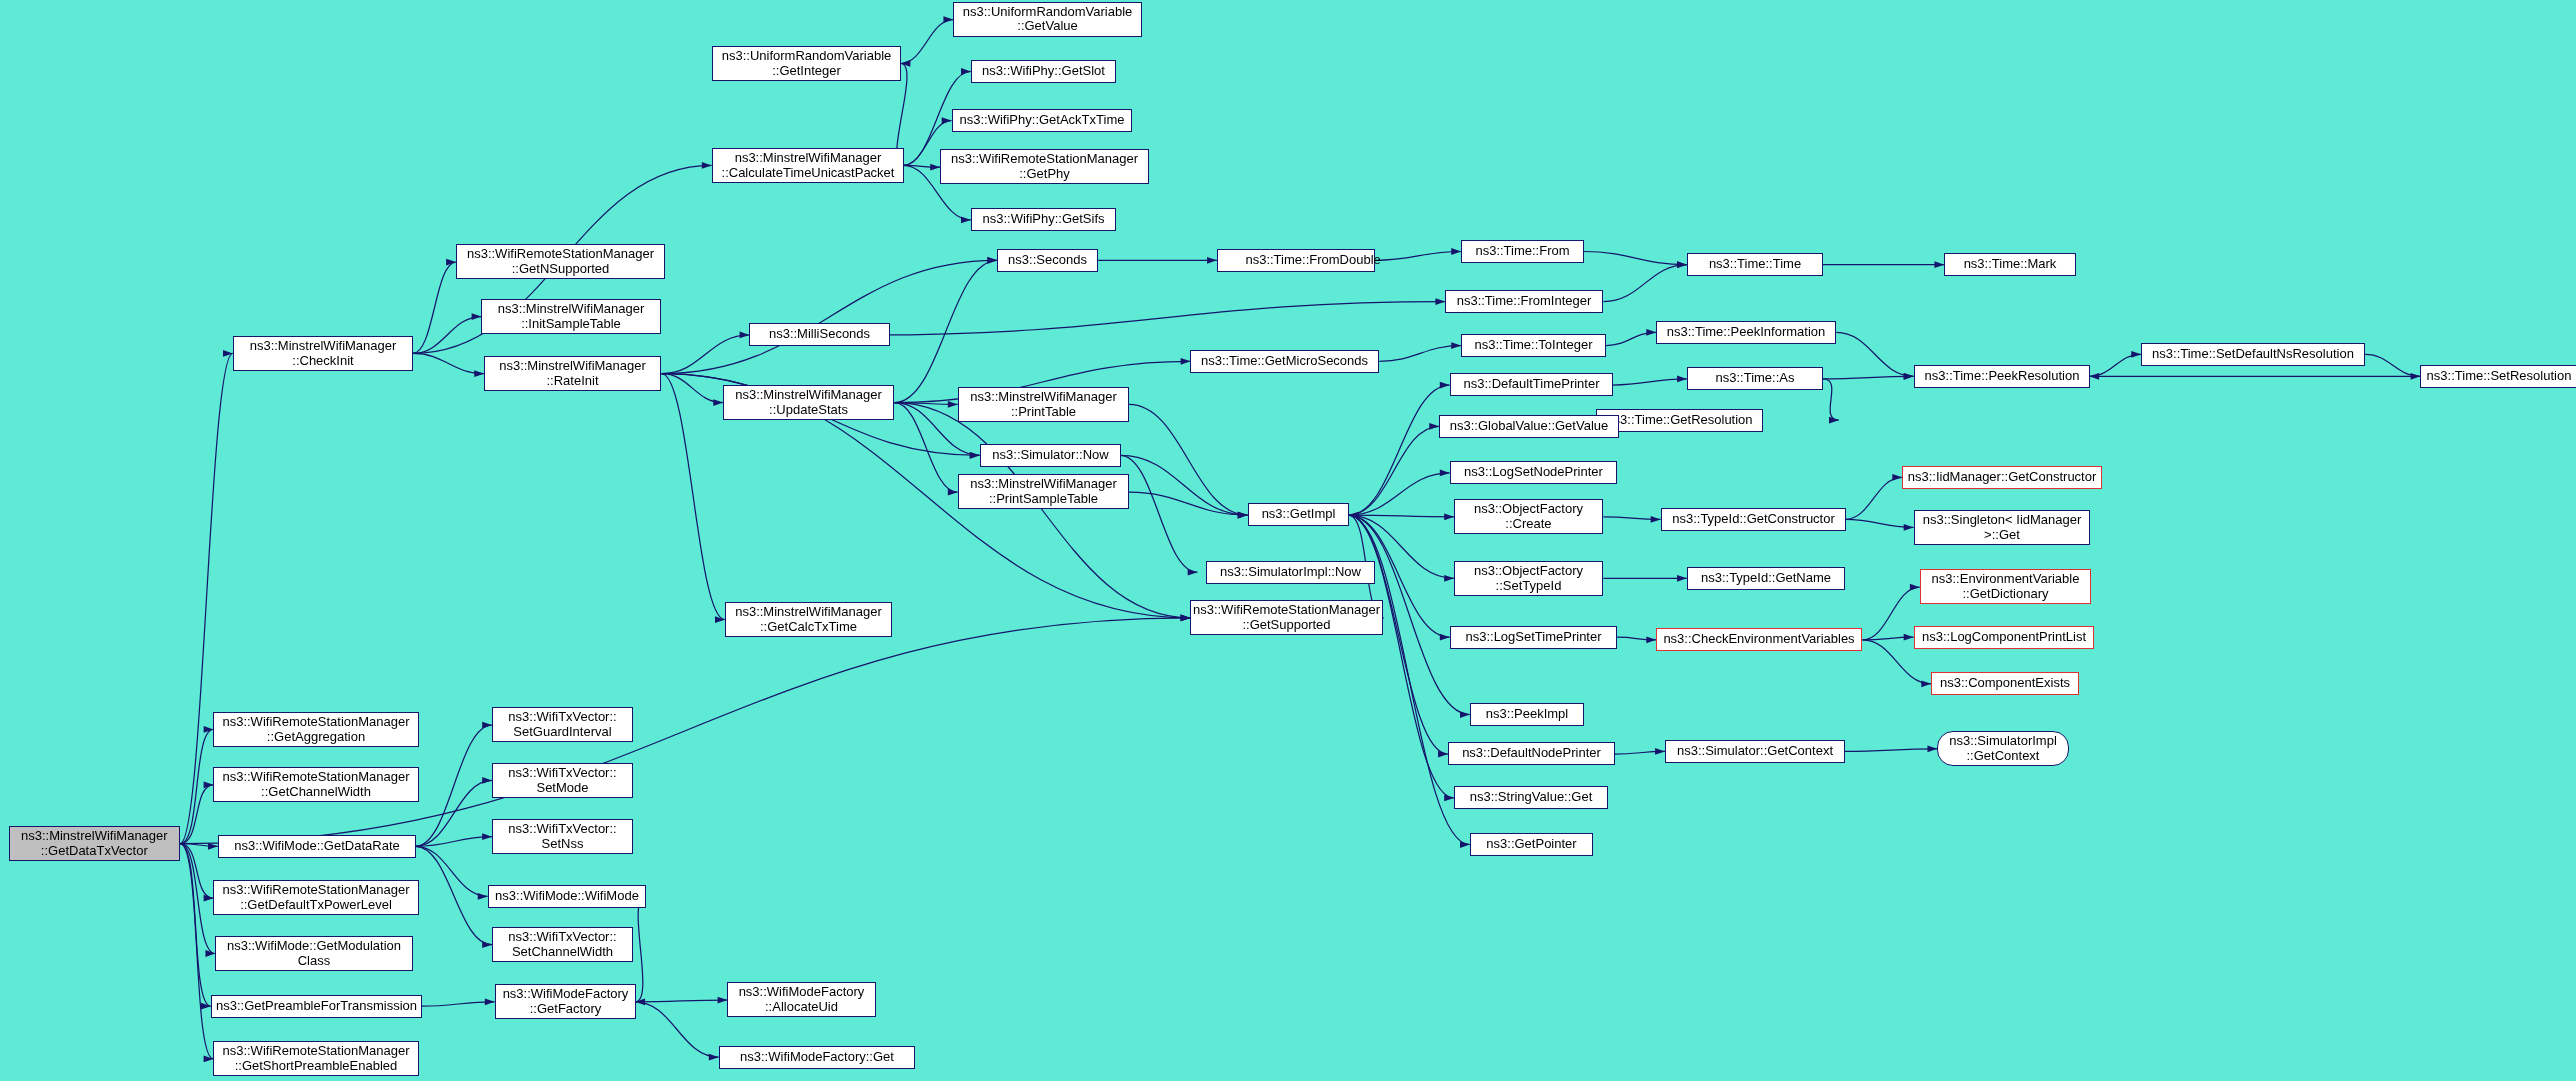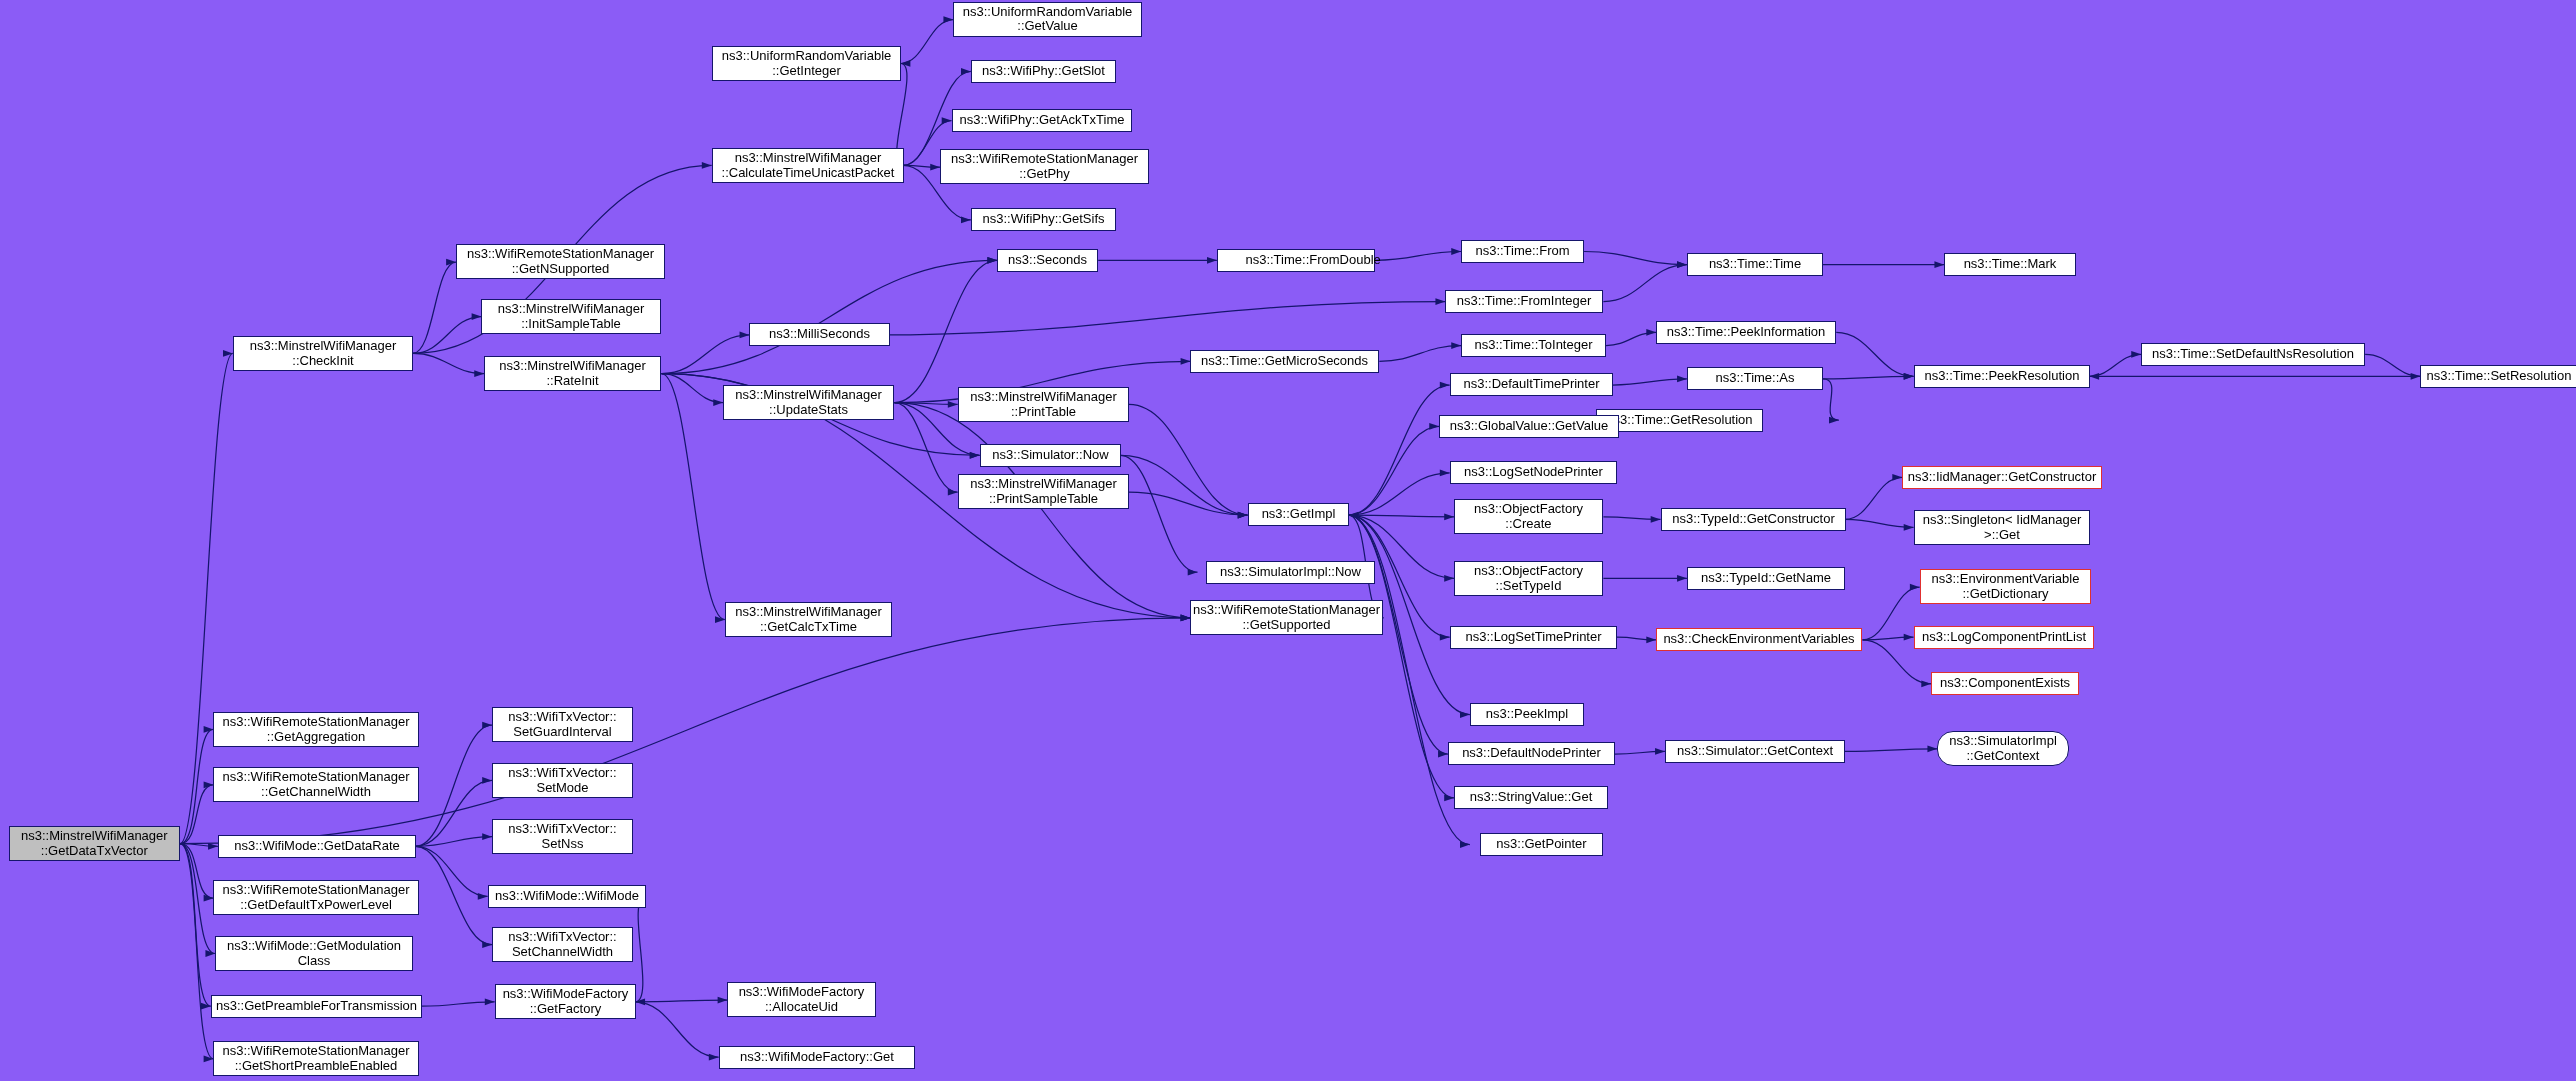--- a/index.html
+++ b/index.html
@@ -1,16 +1,16 @@
 <!DOCTYPE html>
 <html style="font-size:14px"><head>
 <meta charset="utf-8">
 <style>
   html,body{margin:0;padding:0;background:#ffffff;}
-  #canvas{position:relative;width:2576px;height:1082px;background:#8b5cf6;
+  #canvas{position:relative;width:2576px;height:1082px;background:#5eead4;
           font-family:"Liberation Sans", sans-serif;}
   .node{position:absolute;box-sizing:border-box;border:0.9px solid #15156b;
         background:#ffffff;color:#000000;font-size:13px;line-height:1.12;
         display:flex;align-items:center;justify-content:center;text-align:center;
         white-space:pre-line;padding:0.9px 1.8px;}
   .node.red{border-color:#e03030;}
   .node.cur{background:#bfbfbf;border-color:#15156b;}
   svg.edges{position:absolute;left:0;top:0;width:2576px;height:1082px;overflow:visible;}
   svg.edges path{fill:none;stroke:#15156b;stroke-width:1.4px;}
   svg.edges polygon{fill:#15156b;}
@@ -246,21 +246,21 @@
       <div class="node red" style="left: 1914px; top: 626px; width: 180px; height: 23px;">ns3::LogComponentPrintList</div>
       <div class="node" style="left: 1190px; top: 600px; width: 193px; height: 35px;">ns3::WifiRemoteStationManager
 ::GetSupported</div>
       <div class="node red" style="left: 1931px; top: 672px; width: 148px; height: 23px;">ns3::ComponentExists</div>
       <div class="node" style="left: 1470px; top: 703px; width: 114px; height: 23px;">ns3::PeekImpl</div>
       <div class="node" style="left: 1937px; top: 731px; width: 132px; height: 35px; border-radius: 16px;">ns3::SimulatorImpl
 ::GetContext</div>
       <div class="node" style="left: 1448px; top: 742px; width: 167px; height: 23px;">ns3::DefaultNodePrinter</div>
       <div class="node" style="left: 1665px; top: 740px; width: 180px; height: 23px;">ns3::Simulator::GetContext</div>
       <div class="node" style="left: 1454px; top: 786px; width: 154px; height: 23px;">ns3::StringValue::Get</div>
-      <div class="node" style="left: 1470px; top: 833px; width: 123px; height: 23px; margin-left: 10px;">ns3::GetPointer</div>
+      <div class="node" style="left: 1470px; top: 833px; width: 123px; height: 23px;">ns3::GetPointer</div>
       <div class="node" style="left: 213px; top: 712px; width: 206px; height: 35px;">ns3::WifiRemoteStationManager
 ::GetAggregation</div>
       <div class="node" style="left: 492px; top: 707px; width: 141px; height: 35px;">ns3::WifiTxVector::
 SetGuardInterval</div>
       <div class="node" style="left: 213px; top: 767px; width: 206px; height: 35px;">ns3::WifiRemoteStationManager
 ::GetChannelWidth</div>
       <div class="node" style="left: 492px; top: 763px; width: 141px; height: 35px;">ns3::WifiTxVector::
 SetMode</div>
       <div class="node" style="left: 218px; top: 835px; width: 198px; height: 23px;">ns3::WifiMode::GetDataRate</div>
       <div class="node" style="left: 492px; top: 819px; width: 141px; height: 35px;">ns3::WifiTxVector::

